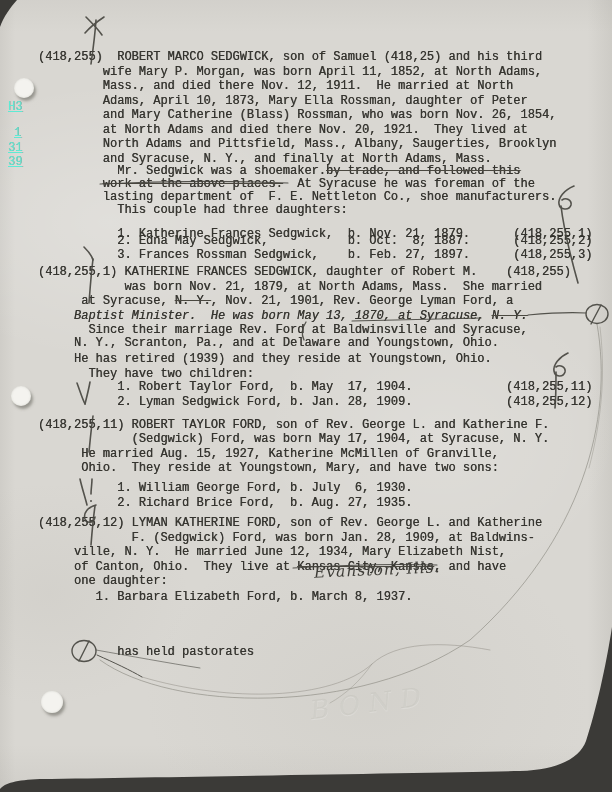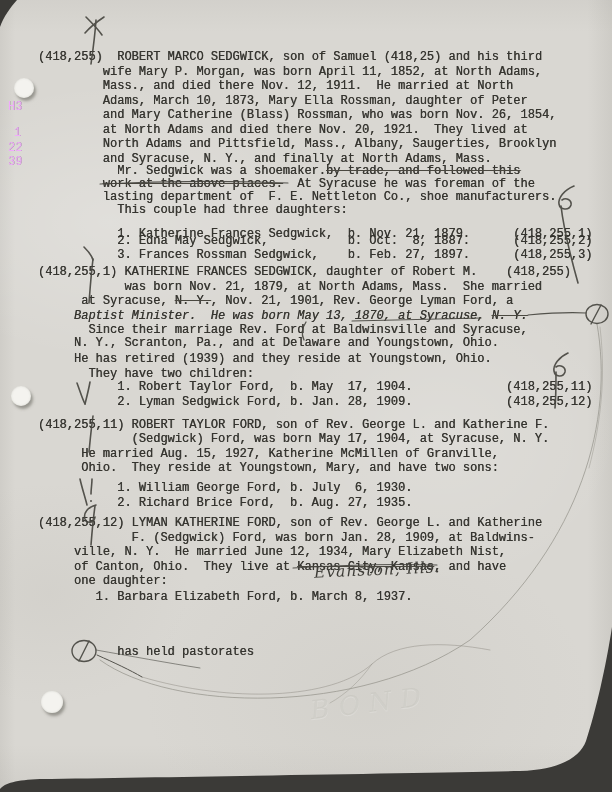--- a/index.html
+++ b/index.html
@@ -9,21 +9,21 @@
       radial-gradient(ellipse 300px 200px at 18% 28%, rgba(255,255,255,0.20), rgba(255,255,255,0) 70%),
       radial-gradient(ellipse 260px 220px at 72% 55%, rgba(255,255,255,0.14), rgba(255,255,255,0) 70%),
       radial-gradient(ellipse 320px 240px at 60% 88%, rgba(162,160,150,0.10), rgba(255,255,255,0) 70%),
       radial-gradient(ellipse 200px 160px at 8% 75%, rgba(160,158,148,0.10), rgba(255,255,255,0) 70%),
       linear-gradient(90deg, rgba(120,118,110,0.10), rgba(255,255,255,0) 2.5%, rgba(255,255,255,0) 96%, rgba(120,118,110,0.12)),
       linear-gradient(180deg, rgba(135,133,125,0.08), rgba(255,255,255,0) 4%, rgba(255,255,255,0) 94%, rgba(130,128,120,0.10));}
   .tl{position:absolute;white-space:pre;font:12px/14.5px "Liberation Mono",monospace;
       color:#35342f;text-shadow:0.35px 0 0 rgba(53,52,47,0.55), 0 0 0.6px rgba(53,52,47,0.5);}
   .st{text-decoration:line-through;text-decoration-thickness:1.3px;text-decoration-color:#4a4840;}
   .margin-code{position:absolute;white-space:pre;font:12px/14.5px "Liberation Mono",monospace;
-      color:#f0abfc;text-shadow:0.35px 0 0 rgba(53,52,47,0.5);}
+      color:#5eead4;text-shadow:0.35px 0 0 rgba(53,52,47,0.5);text-decoration:underline;}
   .hole{position:absolute;border-radius:50%;background:#f4f3ef;
       box-shadow:2px 3px 3px rgba(140,139,132,0.85), inset 0 0 2px rgba(210,209,203,0.9);}
   #hole-1{left:14px;top:78px;width:20px;height:20px;}
   #hole-2{left:11px;top:386px;width:20px;height:20px;}
   #hole-3{left:41px;top:691px;width:22px;height:22px;}
   #evanston{position:absolute;left:314px;top:561px;font:italic 15.5px "DejaVu Serif",serif;
       color:#3d3c37;transform:rotate(-2.5deg);letter-spacing:1px;}
   #watermark{position:absolute;left:310px;top:688px;font:italic 26px "DejaVu Serif",serif;
       color:rgba(178,177,169,0.45);letter-spacing:9px;transform:rotate(-7deg);
       text-shadow:0 1px 0 rgba(255,255,255,0.35);opacity:0.55;}
@@ -38,29 +38,29 @@
 
   <div id="watermark">BOND</div>
 
   <div id="hole-1" class="hole"></div>
   <div id="hole-2" class="hole"></div>
   <div id="hole-3" class="hole"></div>
 
   <div id="margin-codes">
       <div class="margin-code" style="left: 8px; top: 100px;">H3</div>
       <div class="margin-code" style="left: 14px; top: 126px;">1</div>
-      <div class="margin-code" style="left: 8px; top: 140.5px;">22</div>
+      <div class="margin-code" style="left: 8px; top: 140.5px;">31</div>
       <div class="margin-code" style="left: 8px; top: 155px;">39</div>
     </div>
 
   <div id="typed">
       <div class="tl" style="left: 38px; top: 50px;"><span>(418,255)  ROBERT MARCO SEDGWICK, son of Samuel (418,25) and his third</span></div>
       <div class="tl" style="left: 102.8px; top: 64.5px;"><span>wife Mary P. Morgan, was born April 11, 1852, at North Adams,</span></div>
       <div class="tl" style="left: 102.8px; top: 79px;"><span>Mass., and died there Nov. 12, 1911.  He married at North</span></div>
-      <div class="tl" style="left: 102.8px; top: 93.5px;"><span>Adams, March 10, 1873, Mary Ella Rossman, daughter of Peter</span></div>
+      <div class="tl" style="left: 102.8px; top: 93.5px;"><span>Adams, April 10, 1873, Mary Ella Rossman, daughter of Peter</span></div>
       <div class="tl" style="left: 102.8px; top: 108px;"><span>and Mary Catherine (Blass) Rossman, who was born Nov. 26, 1854,</span></div>
       <div class="tl" style="left: 102.8px; top: 122.5px;"><span>at North Adams and died there Nov. 20, 1921.  They lived at</span></div>
       <div class="tl" style="left: 102.8px; top: 137px;"><span>North Adams and Pittsfield, Mass., Albany, Saugerties, Brooklyn</span></div>
       <div class="tl" style="left: 102.8px; top: 151.5px;"><span>and Syracuse, N. Y., and finally at North Adams, Mass.</span></div>
       <div class="tl" style="left: 117.2px; top: 164px;"><span>Mr. Sedgwick was a shoemaker.</span><span class="st">by trade, and followed this</span></div>
       <div class="tl" style="left: 102.8px; top: 177px;"><span class="st">work at the above places.</span><span>  At Syracuse he was foreman of the</span></div>
       <div class="tl" style="left: 102.8px; top: 190px;"><span>lasting department of  F. E. Nettleton Co., shoe manufacturers.</span></div>
       <div class="tl" style="left: 117.2px; top: 203px;"><span>This couple had three daughters:</span></div>
       <div class="tl" style="left: 117.2px; top: 219px; margin-top: 8px;"><span>1. Katherine Frances Sedgwick,  b. Nov. 21, 1879.      (418,255,1)</span></div>
       <div class="tl" style="left: 117.2px; top: 233.5px;"><span>2. Edna May Sedgwick,           b. Oct.  8, 1887.      (418,255,2)</span></div>

